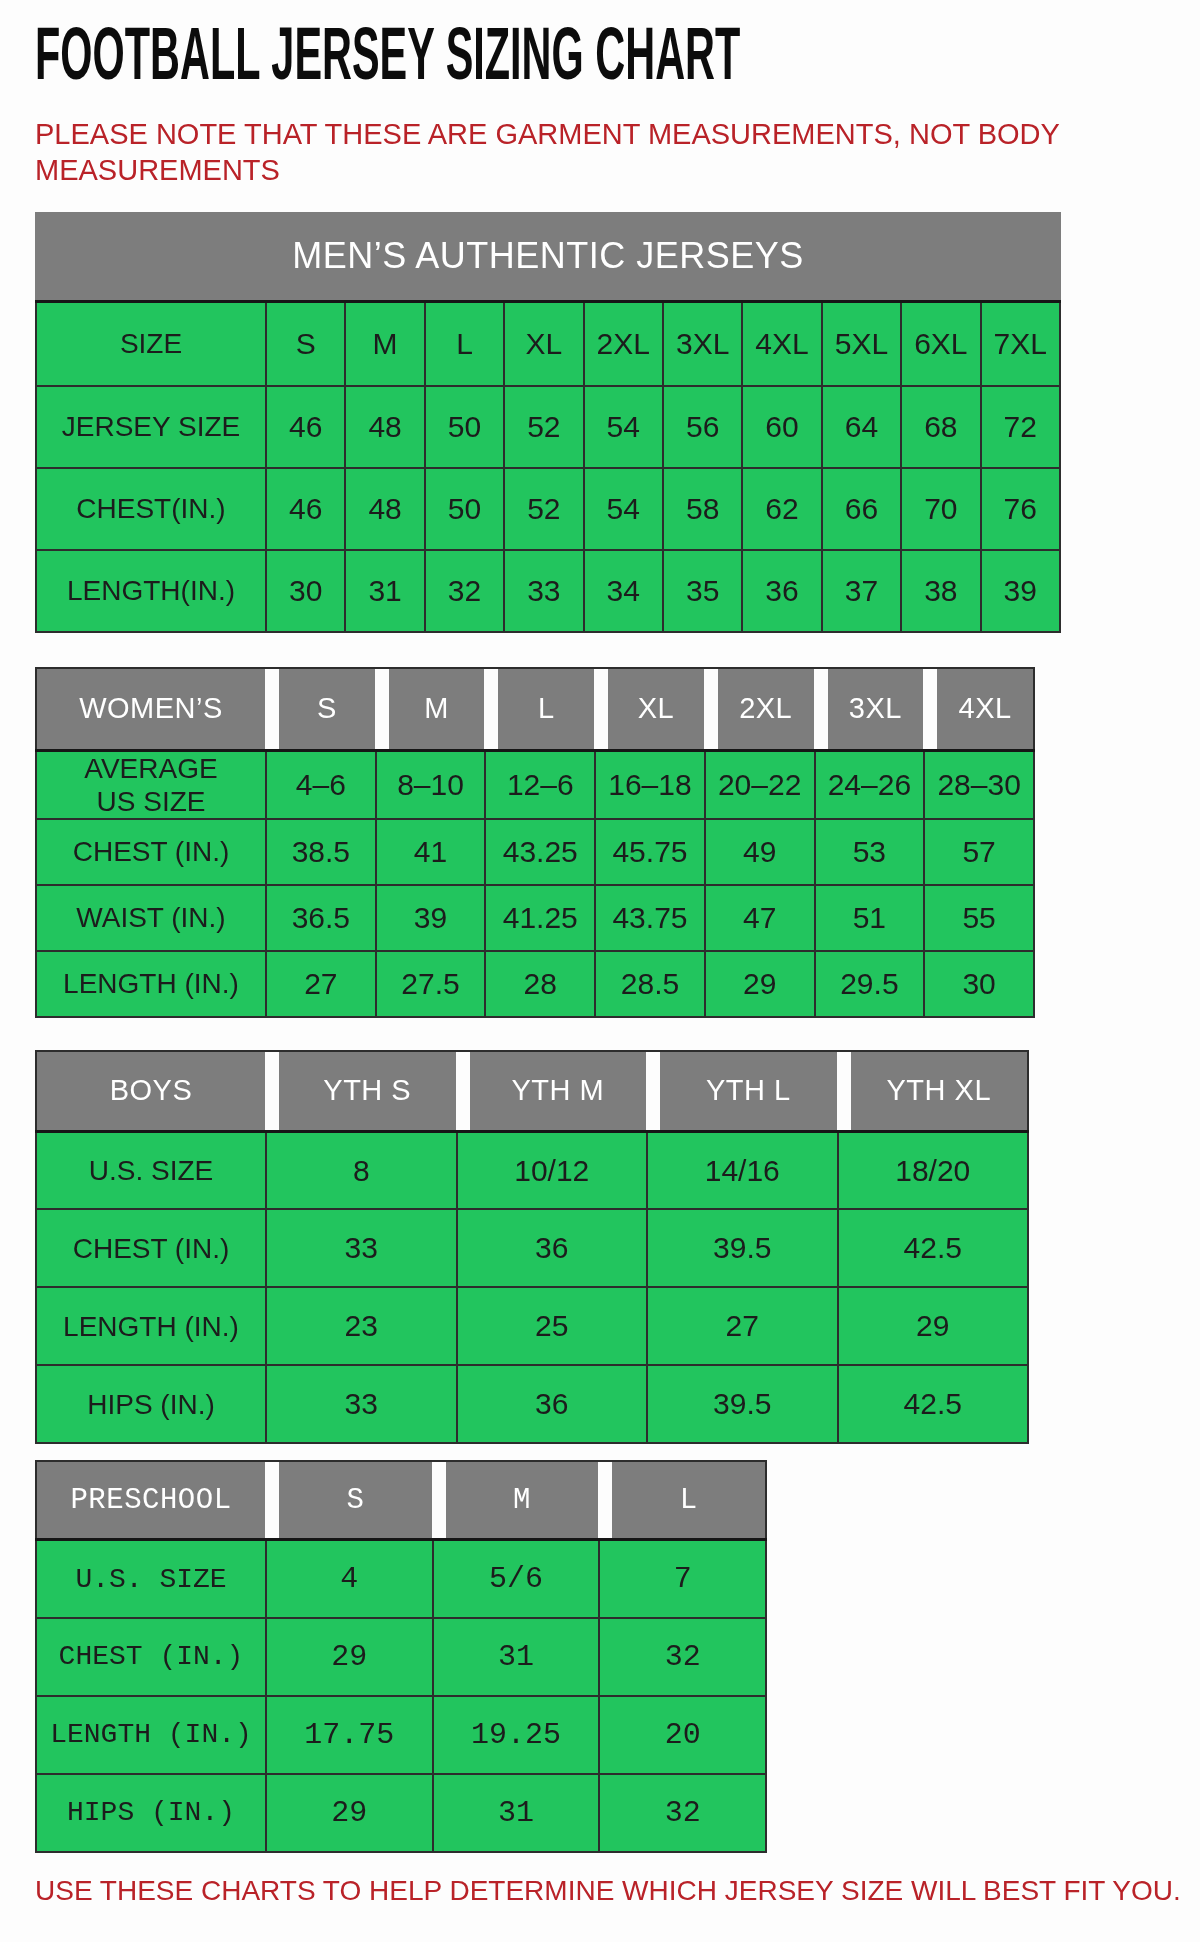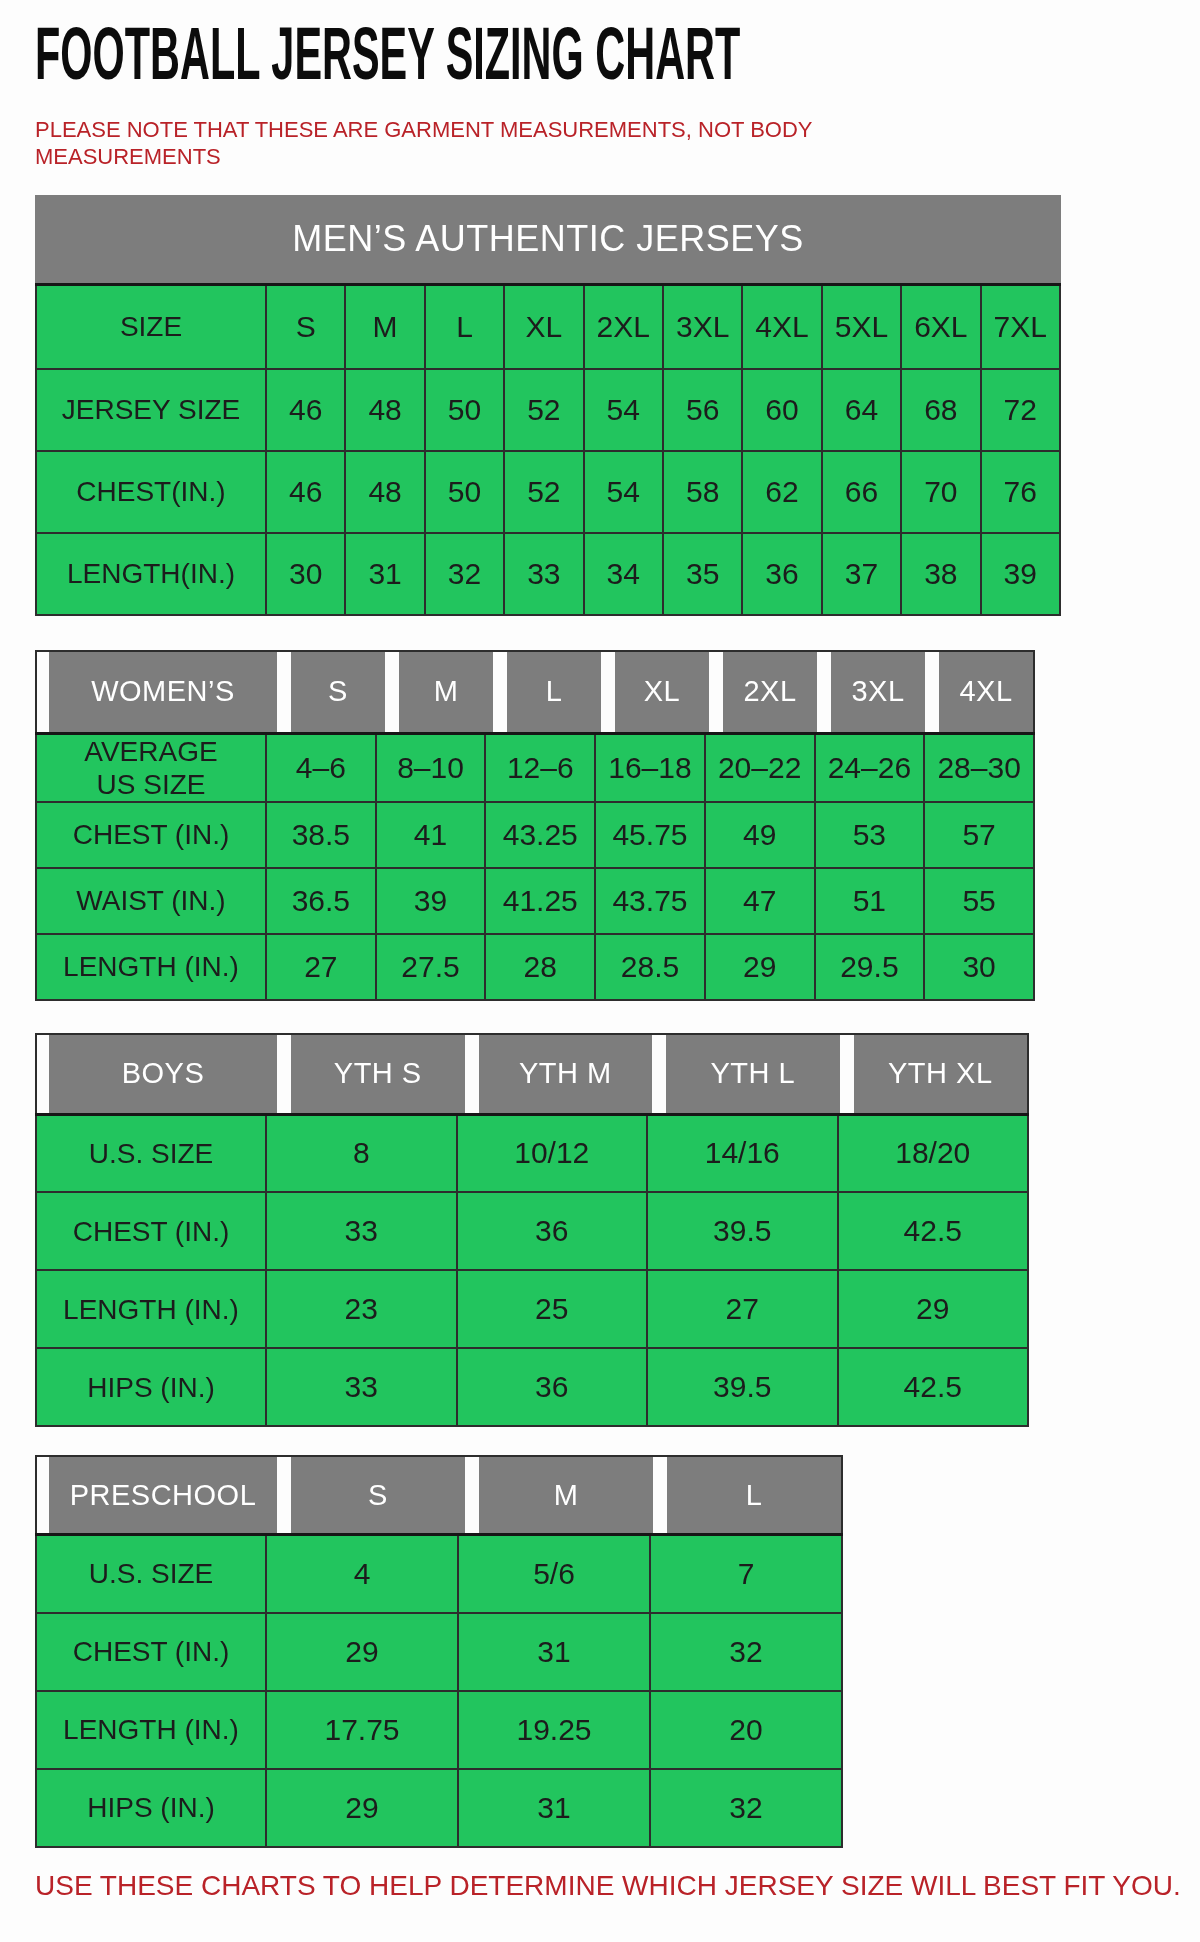--- a/index.html
+++ b/index.html
@@ -12,21 +12,21 @@
   }
   .page{ padding:16px 0 0 35px; }
 
   .title{
     margin:0; font-weight:bold; font-size:74px; line-height:1.02;
     letter-spacing:0; white-space:nowrap; color:#0c0c0c;
     transform:scaleX(0.56); transform-origin:0 0;
   }
   .note{
     margin:26px 0 0; white-space:pre-line;
-    color:var(--red); font-size:22px; line-height:1.22;
+    color:var(--red); font-size:29px; line-height:1.22;
   }
   .footer-note{
     margin:22px 0 0; color:var(--red); font-size:28px; white-space:nowrap;
   }
 
   .tbl{ background:transparent; }
   .tbl table{
     width:100%; border-collapse:collapse; table-layout:fixed;
     background:#22c55e; border:2px solid var(--border); border-top:3px solid #161616;
   }
@@ -36,41 +36,41 @@
   }
   .tbl td.lbl{ width:230px; font-size:28px; white-space:pre-line; line-height:1.18; }
 
   .banner{
     height:88px; background:var(--gray); color:#fff;
     display:flex; align-items:center; justify-content:center;
     font-size:36px; letter-spacing:0.5px;
   }
   .gray-header{
     display:grid; gap:0 14px; background:#fdfdfd;
-    border:2px solid var(--border); border-bottom:0;padding-left:12px;
+    border:2px solid var(--border); border-bottom:0;
   }
   .gh-cell{
     background:var(--gray); color:#fff;
     display:flex; align-items:center; justify-content:center;
     font-size:29px; letter-spacing:0.5px;
   }
 
   .t-mens{ width:1026px; margin-top:24px; }
   .t-mens tr{ height:82px; }
   .t-mens tr:first-child{ height:84px; }
 
   .t-womens{ width:1000px; margin-top:34px; }
   .t-womens .gray-header{ grid-template-columns:228px repeat(7,1fr); height:82px; }
   .t-womens tr{ height:66px; }
 
   .t-boys{ width:994px; margin-top:32px; }
   .t-boys .gray-header{ grid-template-columns:228px repeat(4,1fr); height:80px; }
   .t-boys tr{ height:78px; }
 
-  .t-preschool{ width:808px; margin-top:28px; }
+  .t-preschool{ width:732px; margin-top:16px;font-family:Liberation Mono, monospace; }
   .t-preschool .gray-header{ grid-template-columns:228px repeat(3,1fr); height:78px; }
   .t-preschool tr{ height:78px; }
 </style>
 </head>
 <body>
 
 <div class="page">
 
   <h1 class="title">FOOTBALL JERSEY SIZING CHART</h1>
 

